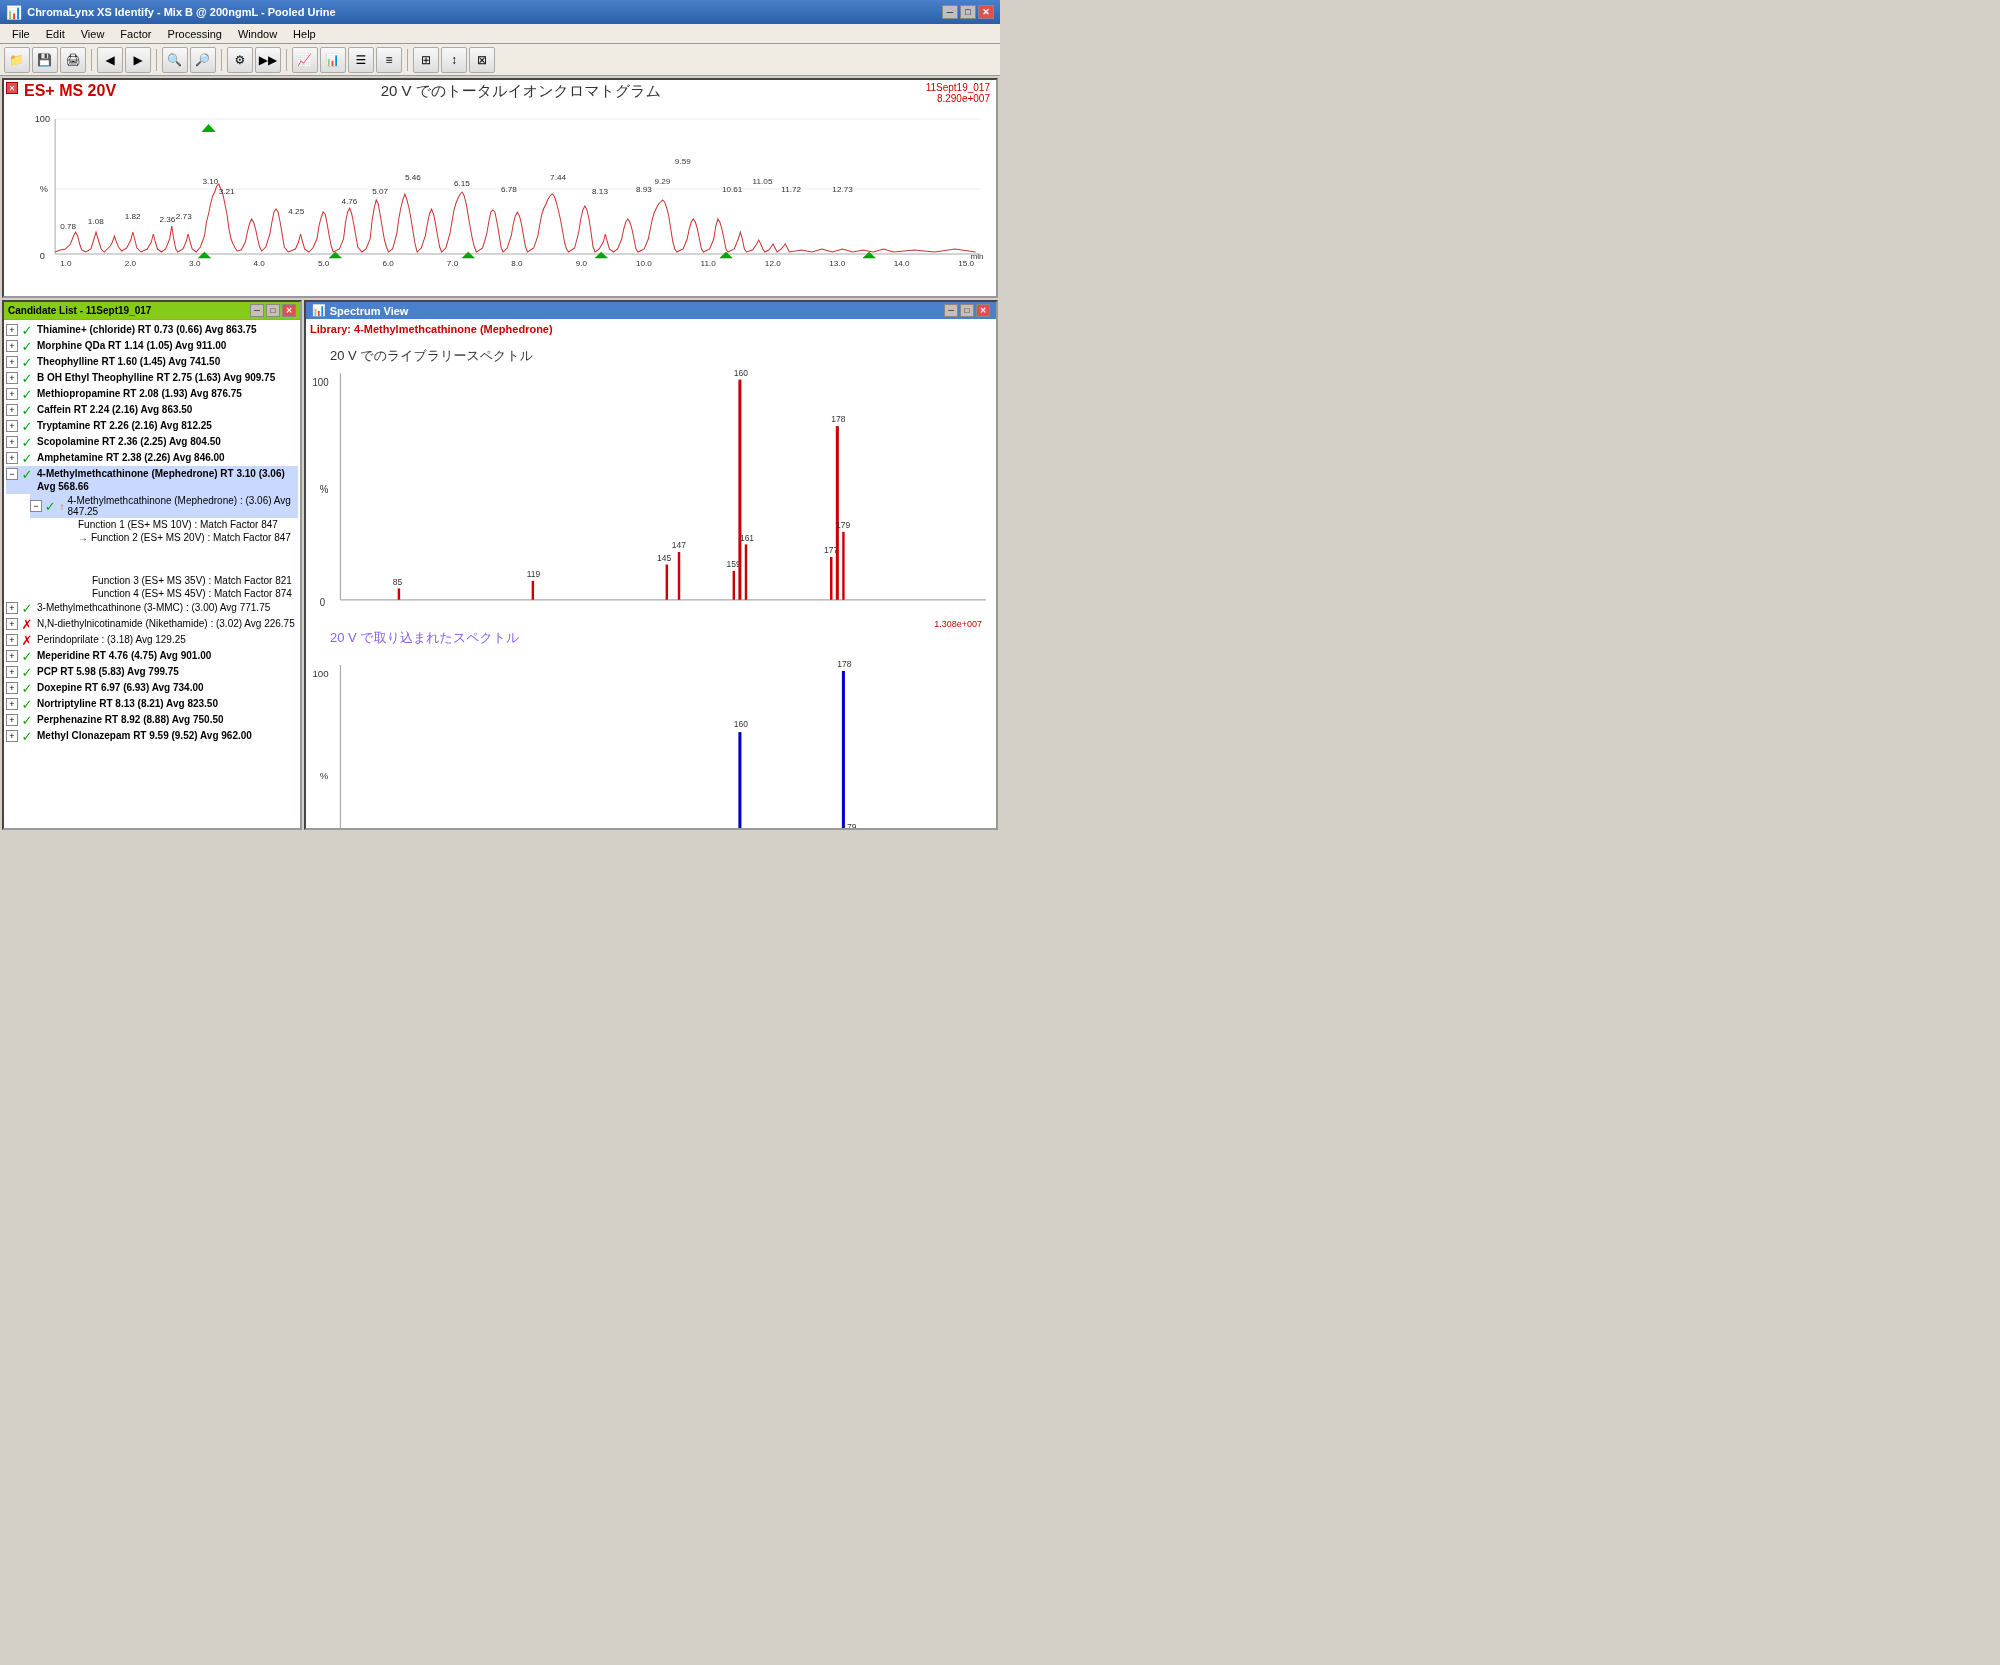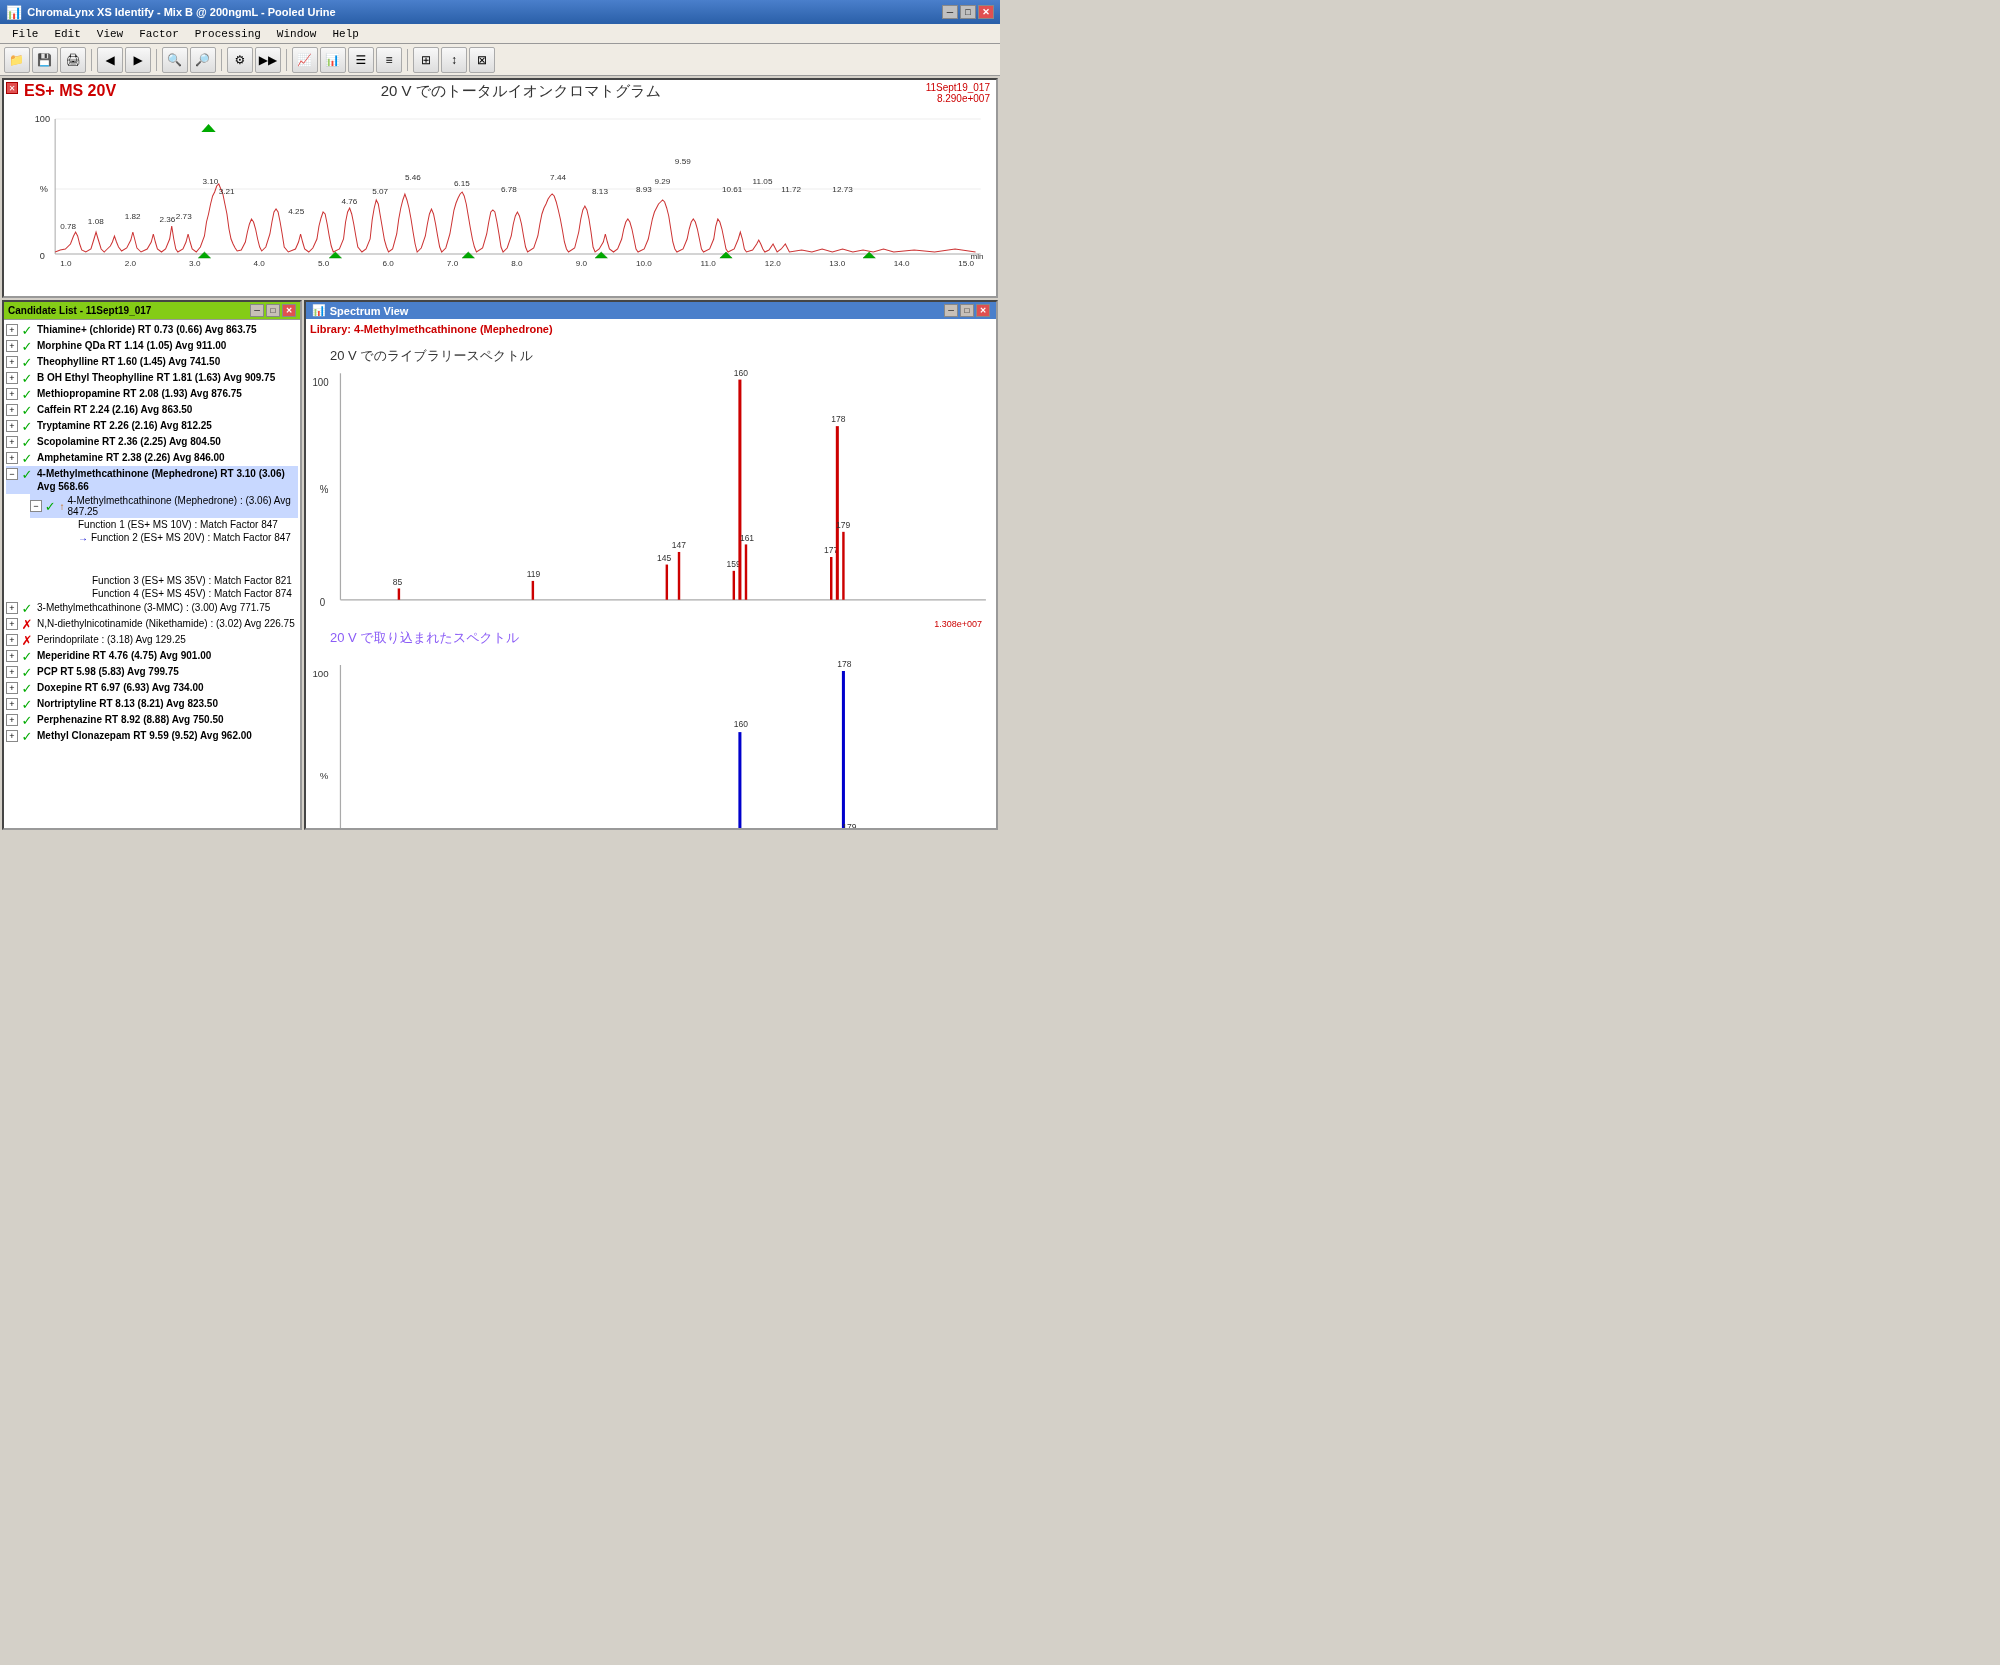--- a/index.html
+++ b/index.html
@@ -38,21 +38,20 @@
     .title-bar-btn.close { background: #e05050; color: white; }
 
     
     .menu-bar {
       background: #f0ece4;
       border-bottom: 1px solid #999;
       height: 20px;
       display: flex;
       align-items: center;
       padding: 0 4px;
-      font-family: Liberation Mono, monospace;
     }
     .menu-item {
       padding: 2px 8px;
       font-size: 11px;
       cursor: pointer;
       color: #000;
     }
 
     
     .toolbar {
@@ -463,21 +462,21 @@
 
         <div class="cand-item">
           <div class="cand-expand">+</div>
           <div class="cand-check check-green">✓</div>
           <div class="cand-text">Theophylline RT 1.60 (1.45) Avg 741.50</div>
         </div>
 
         <div class="cand-item">
           <div class="cand-expand">+</div>
           <div class="cand-check check-green">✓</div>
-          <div class="cand-text">B OH Ethyl Theophylline RT 1.81 (1.63) Avg 909.75</div>
+          <div class="cand-text">B OH Ethyl Theophylline RT 2.75 (1.63) Avg 909.75</div>
         </div>
 
         <div class="cand-item">
           <div class="cand-expand">+</div>
           <div class="cand-check check-green">✓</div>
           <div class="cand-text">Methiopropamine RT 2.08 (1.93) Avg 876.75</div>
         </div>
 
         <div class="cand-item">
           <div class="cand-expand">+</div>

